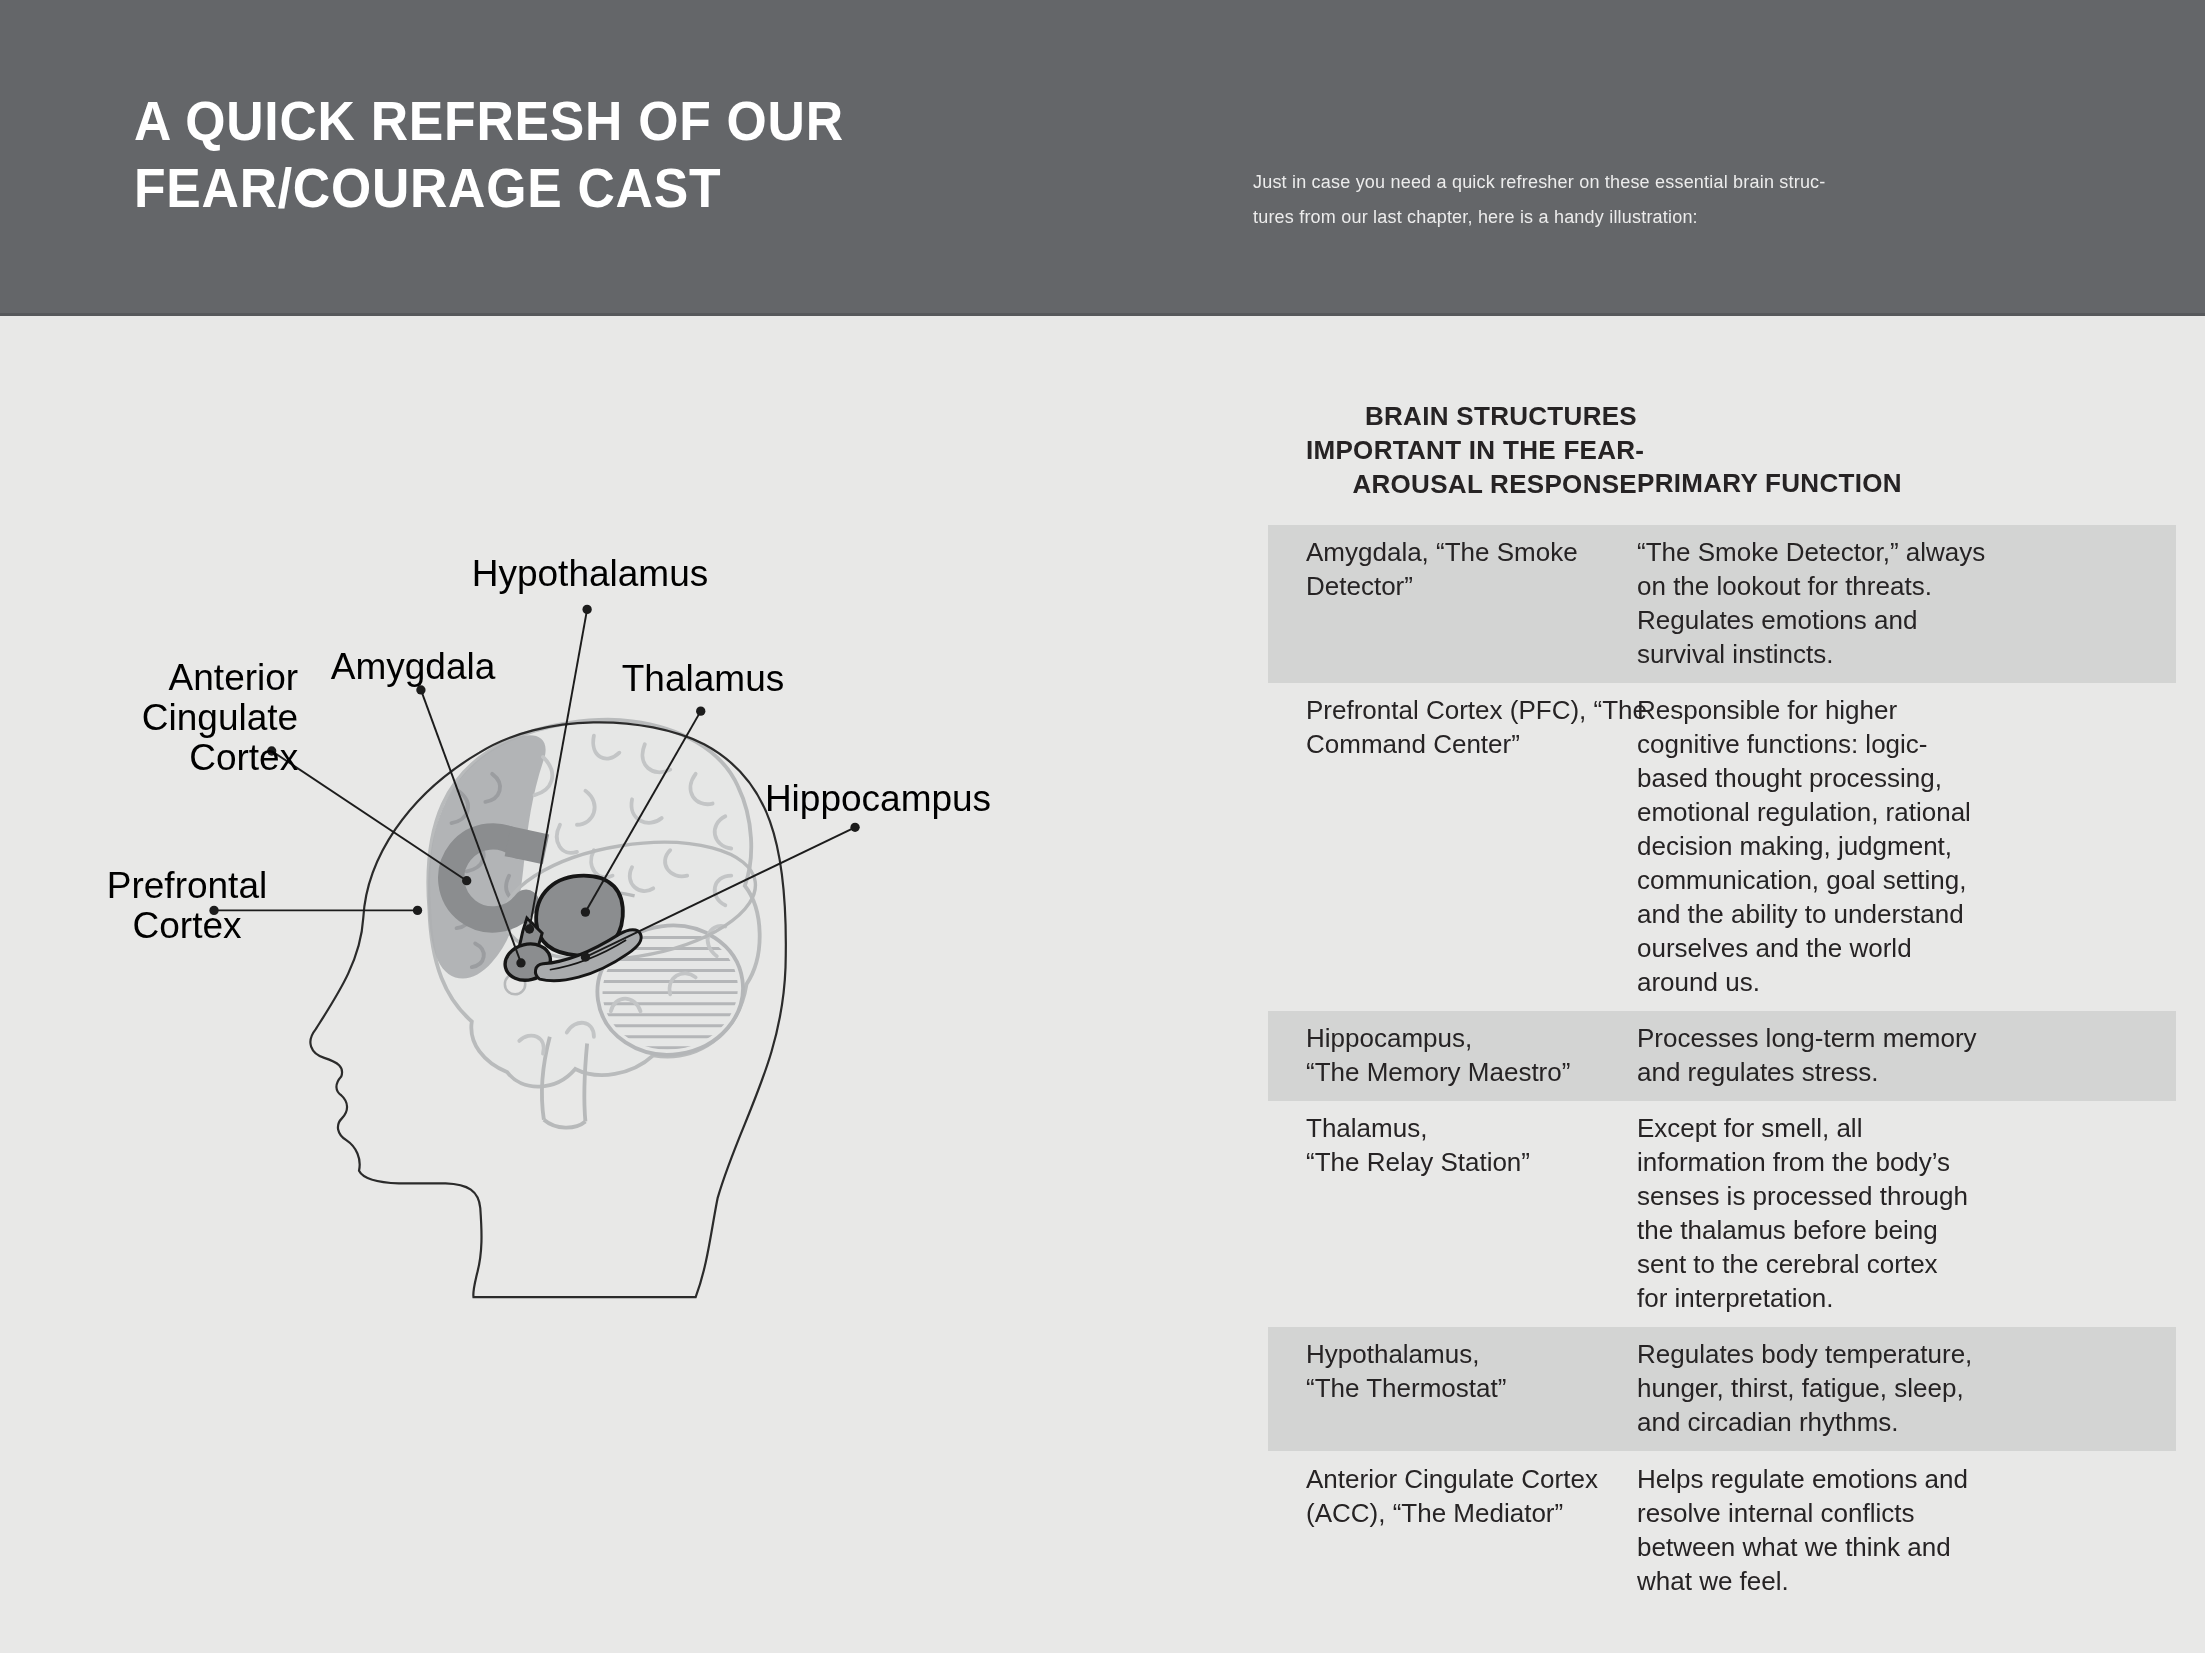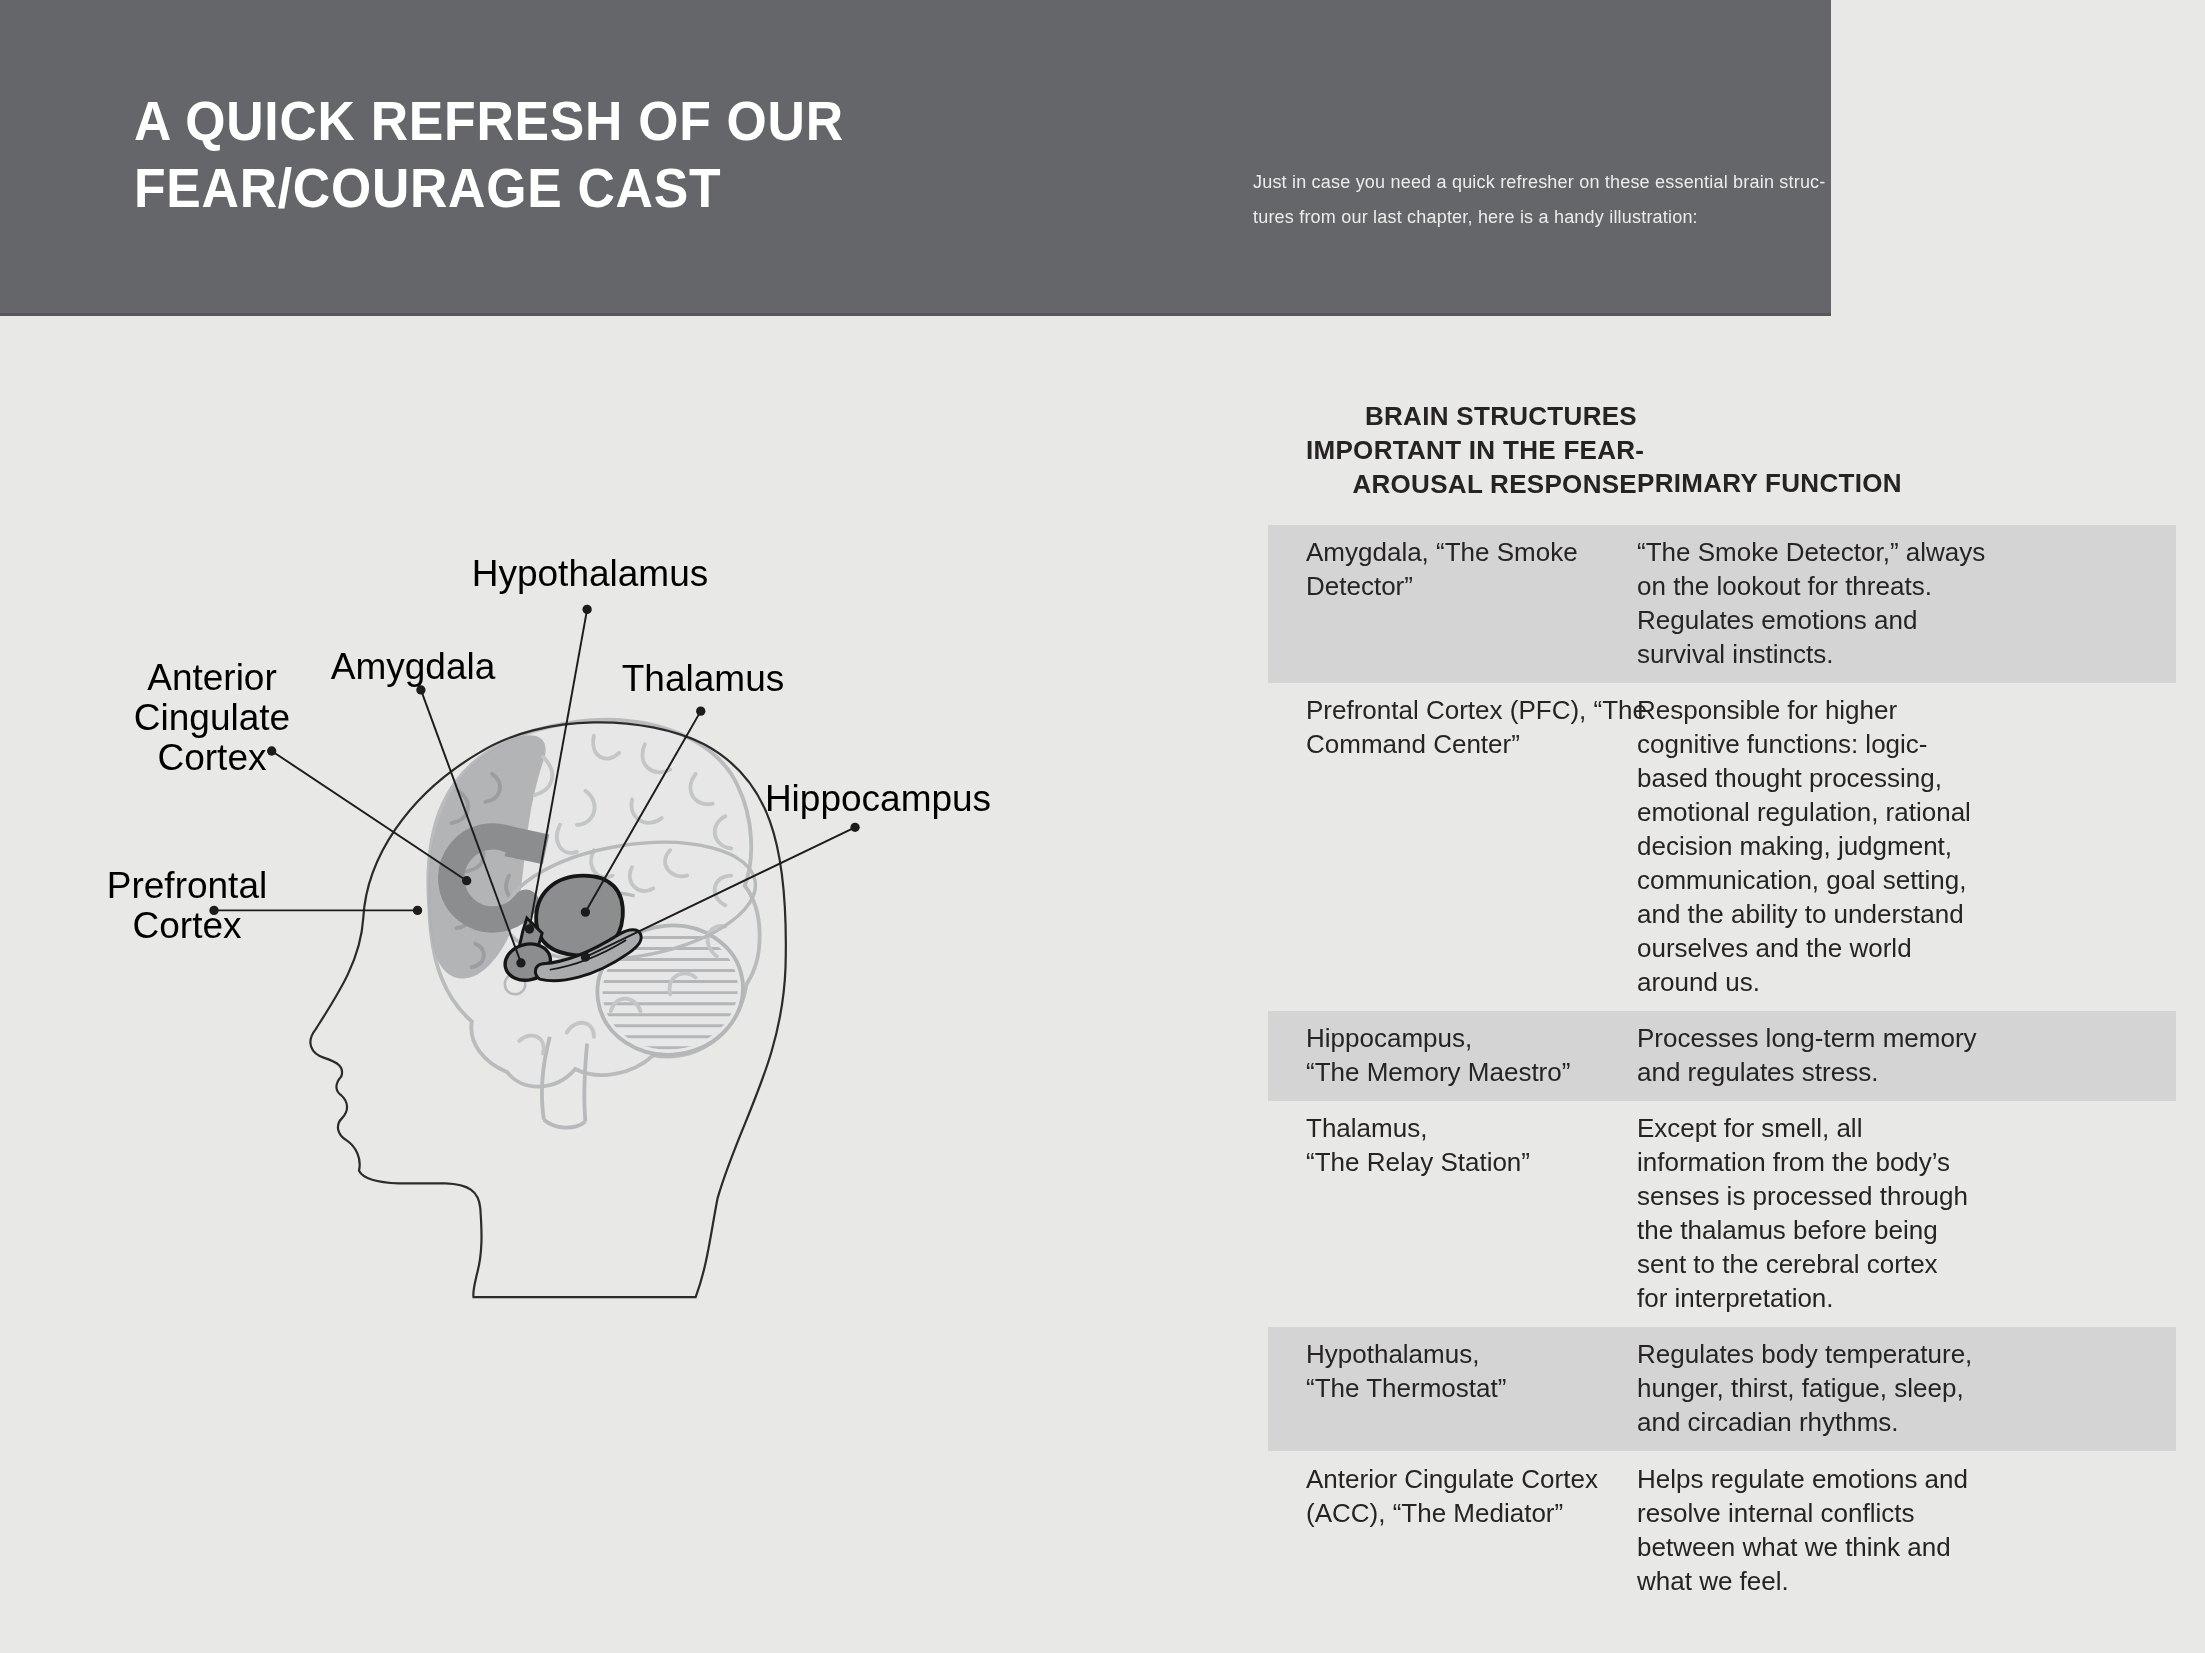--- a/index.html
+++ b/index.html
@@ -6,21 +6,21 @@
   .page{
     position:relative;
     width:2205px;height:1654px;
     background:var(--body-bg,#e8e8e7);
     overflow:hidden;
     font-family:"Liberation Sans", sans-serif;
     color:var(--text,#262324);
   }
   
   .band{
-    position:absolute;left:0;top:0;width:1831px;height:316px;
+    position:absolute;left:0;top:0;width:2205px;height:316px;
     background:var(--header-bg,#646669);
     border-bottom:3.4px solid #56585b;
     box-sizing:border-box;
   }
   .title{
     position:absolute;left:134px;top:88px;
     font-size:55px;line-height:67px;font-weight:bold;
     letter-spacing:0.8px;color:#ffffff;
     white-space:pre;
     transform:scaleX(.94);transform-origin:left top;
@@ -33,21 +33,21 @@
   
   .figure-svg{position:absolute;left:0;top:316px;}
   .diagram-label{
     position:absolute;
     transform:translate(-50%,-50%);
     font-size:37px;line-height:40px;
     text-align:center;color:#000000;white-space:pre;
   }
   .lbl-hypothalamus{left:590px;top:574px;}
   .lbl-amygdala{left:413px;top:667px;}
-  .lbl-acc{left:212px;top:718px;}
+  .lbl-acc{left:220px;top:718px;text-align:right;}
   .lbl-thalamus{left:703px;top:679px;}
   .lbl-hippocampus{left:878px;top:799px;}
   .lbl-pfc{left:174px;top:906px;margin-left:13px;}
   
   .table{
     position:absolute;left:1268px;top:390px;width:908px;
     font-size:26px;line-height:34px;
   }
   .thead{display:flex;padding:8.5px 0 24px 0;font-weight:bold;letter-spacing:0.3px;}
   .th1{width:369px;padding-left:38px;white-space:pre;box-sizing:border-box;text-align:right;}

